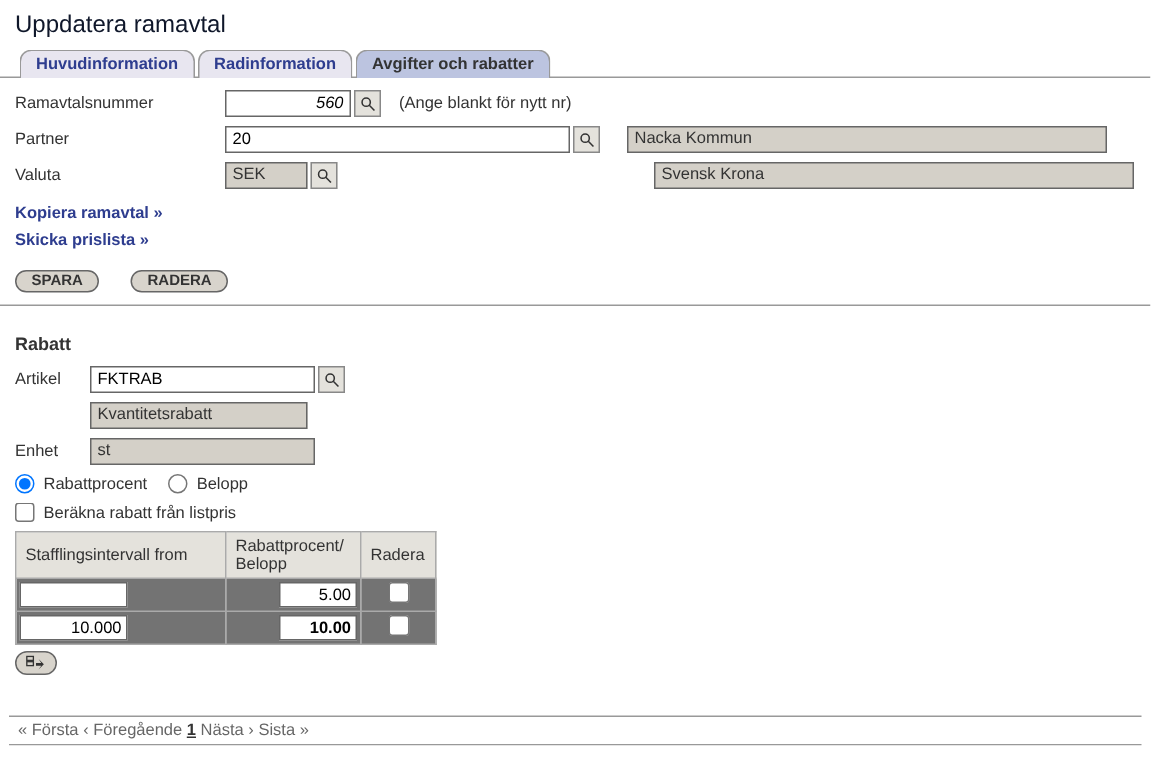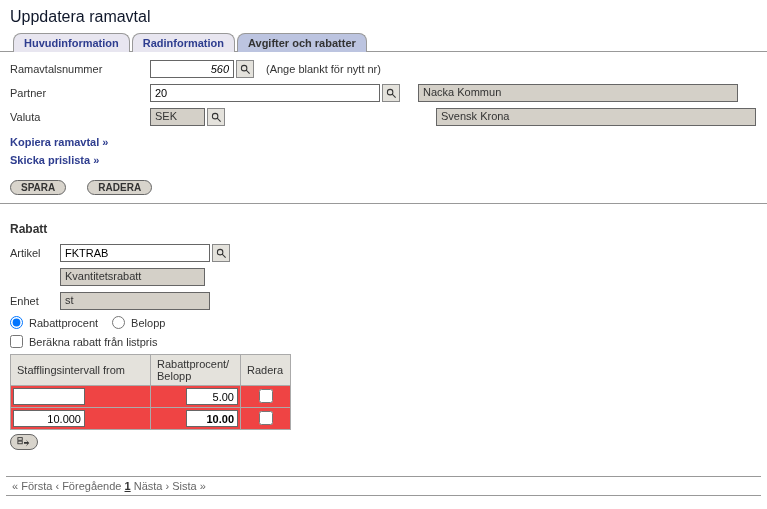--- a/index.html
+++ b/index.html
@@ -124,21 +124,21 @@
   border: 1px solid #aaa;
   padding: 3px 6px;
   font-size: 11px;
   background: #e4e2dc;
 }
 .data-table th {
   font-weight: normal;
   text-align: left;
 }
 .data-table td.cell {
-  background: #ef4444;
+  background: #737373;
   padding: 2px;
 }
 .cell-input {
   border: 1px solid #666;
   width: 72px;
   text-align: right;
   padding: 1px 3px;
   font-size: 11px;
   height: 17px;
 }

